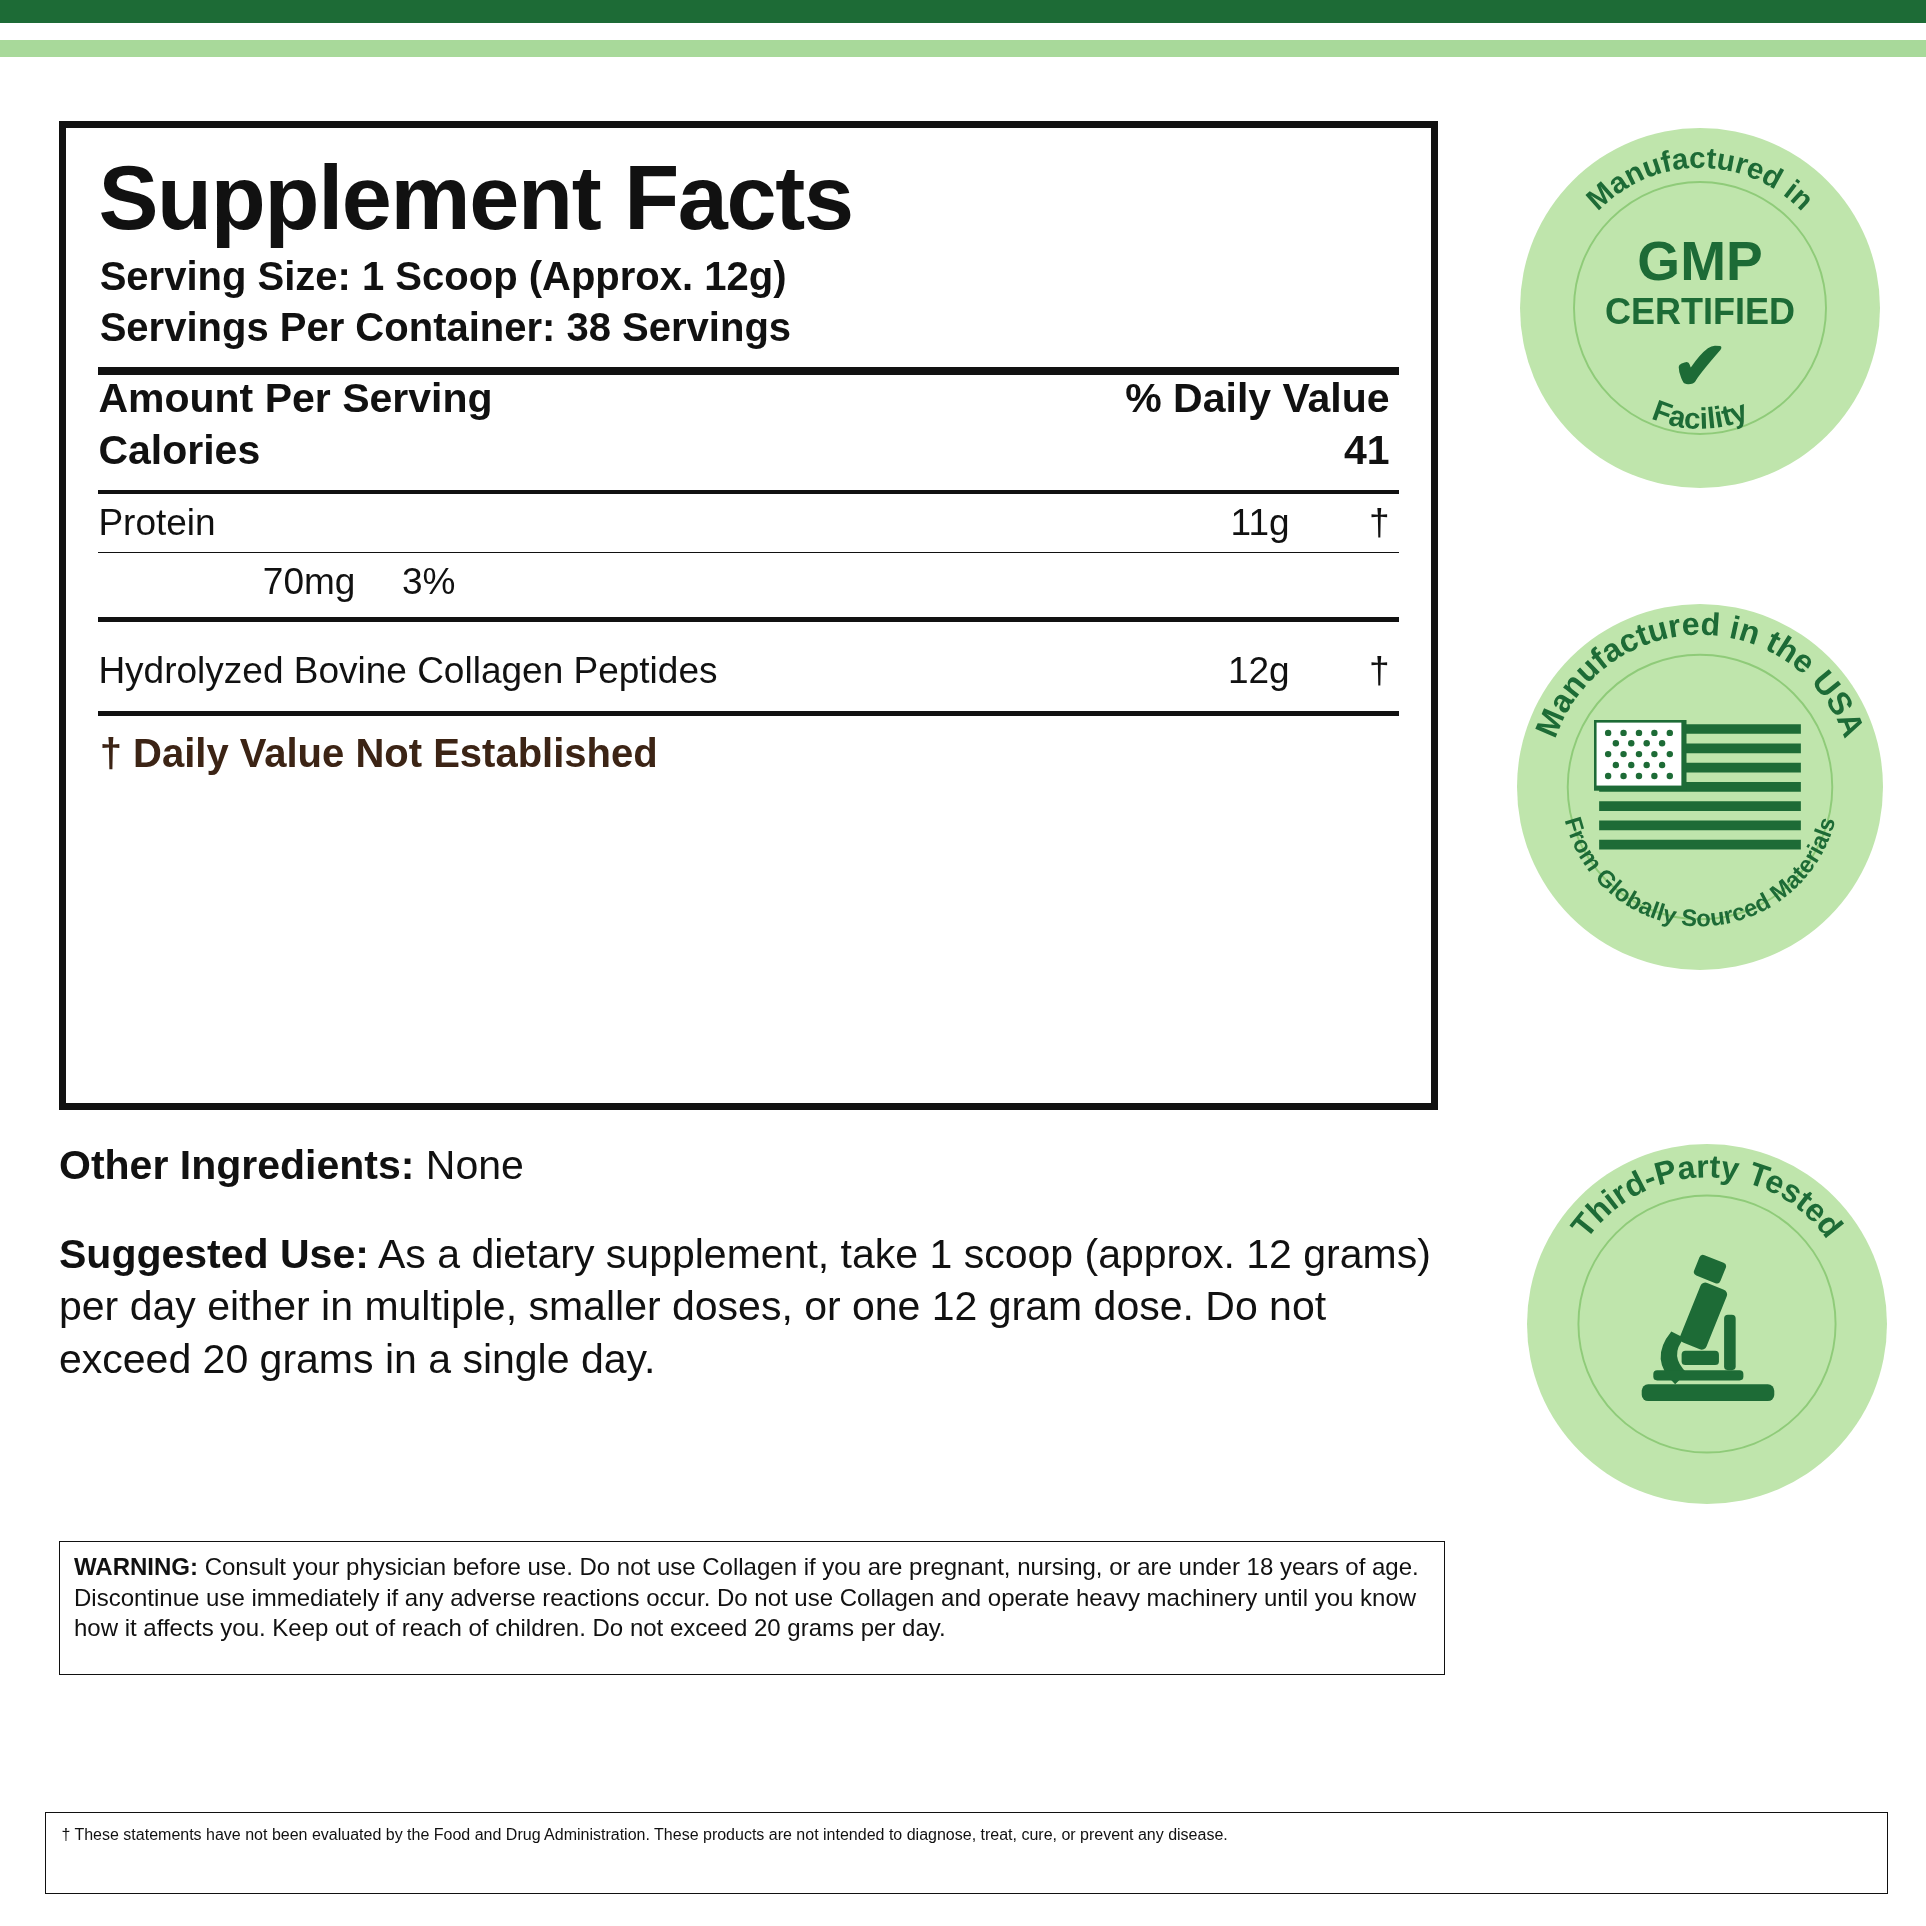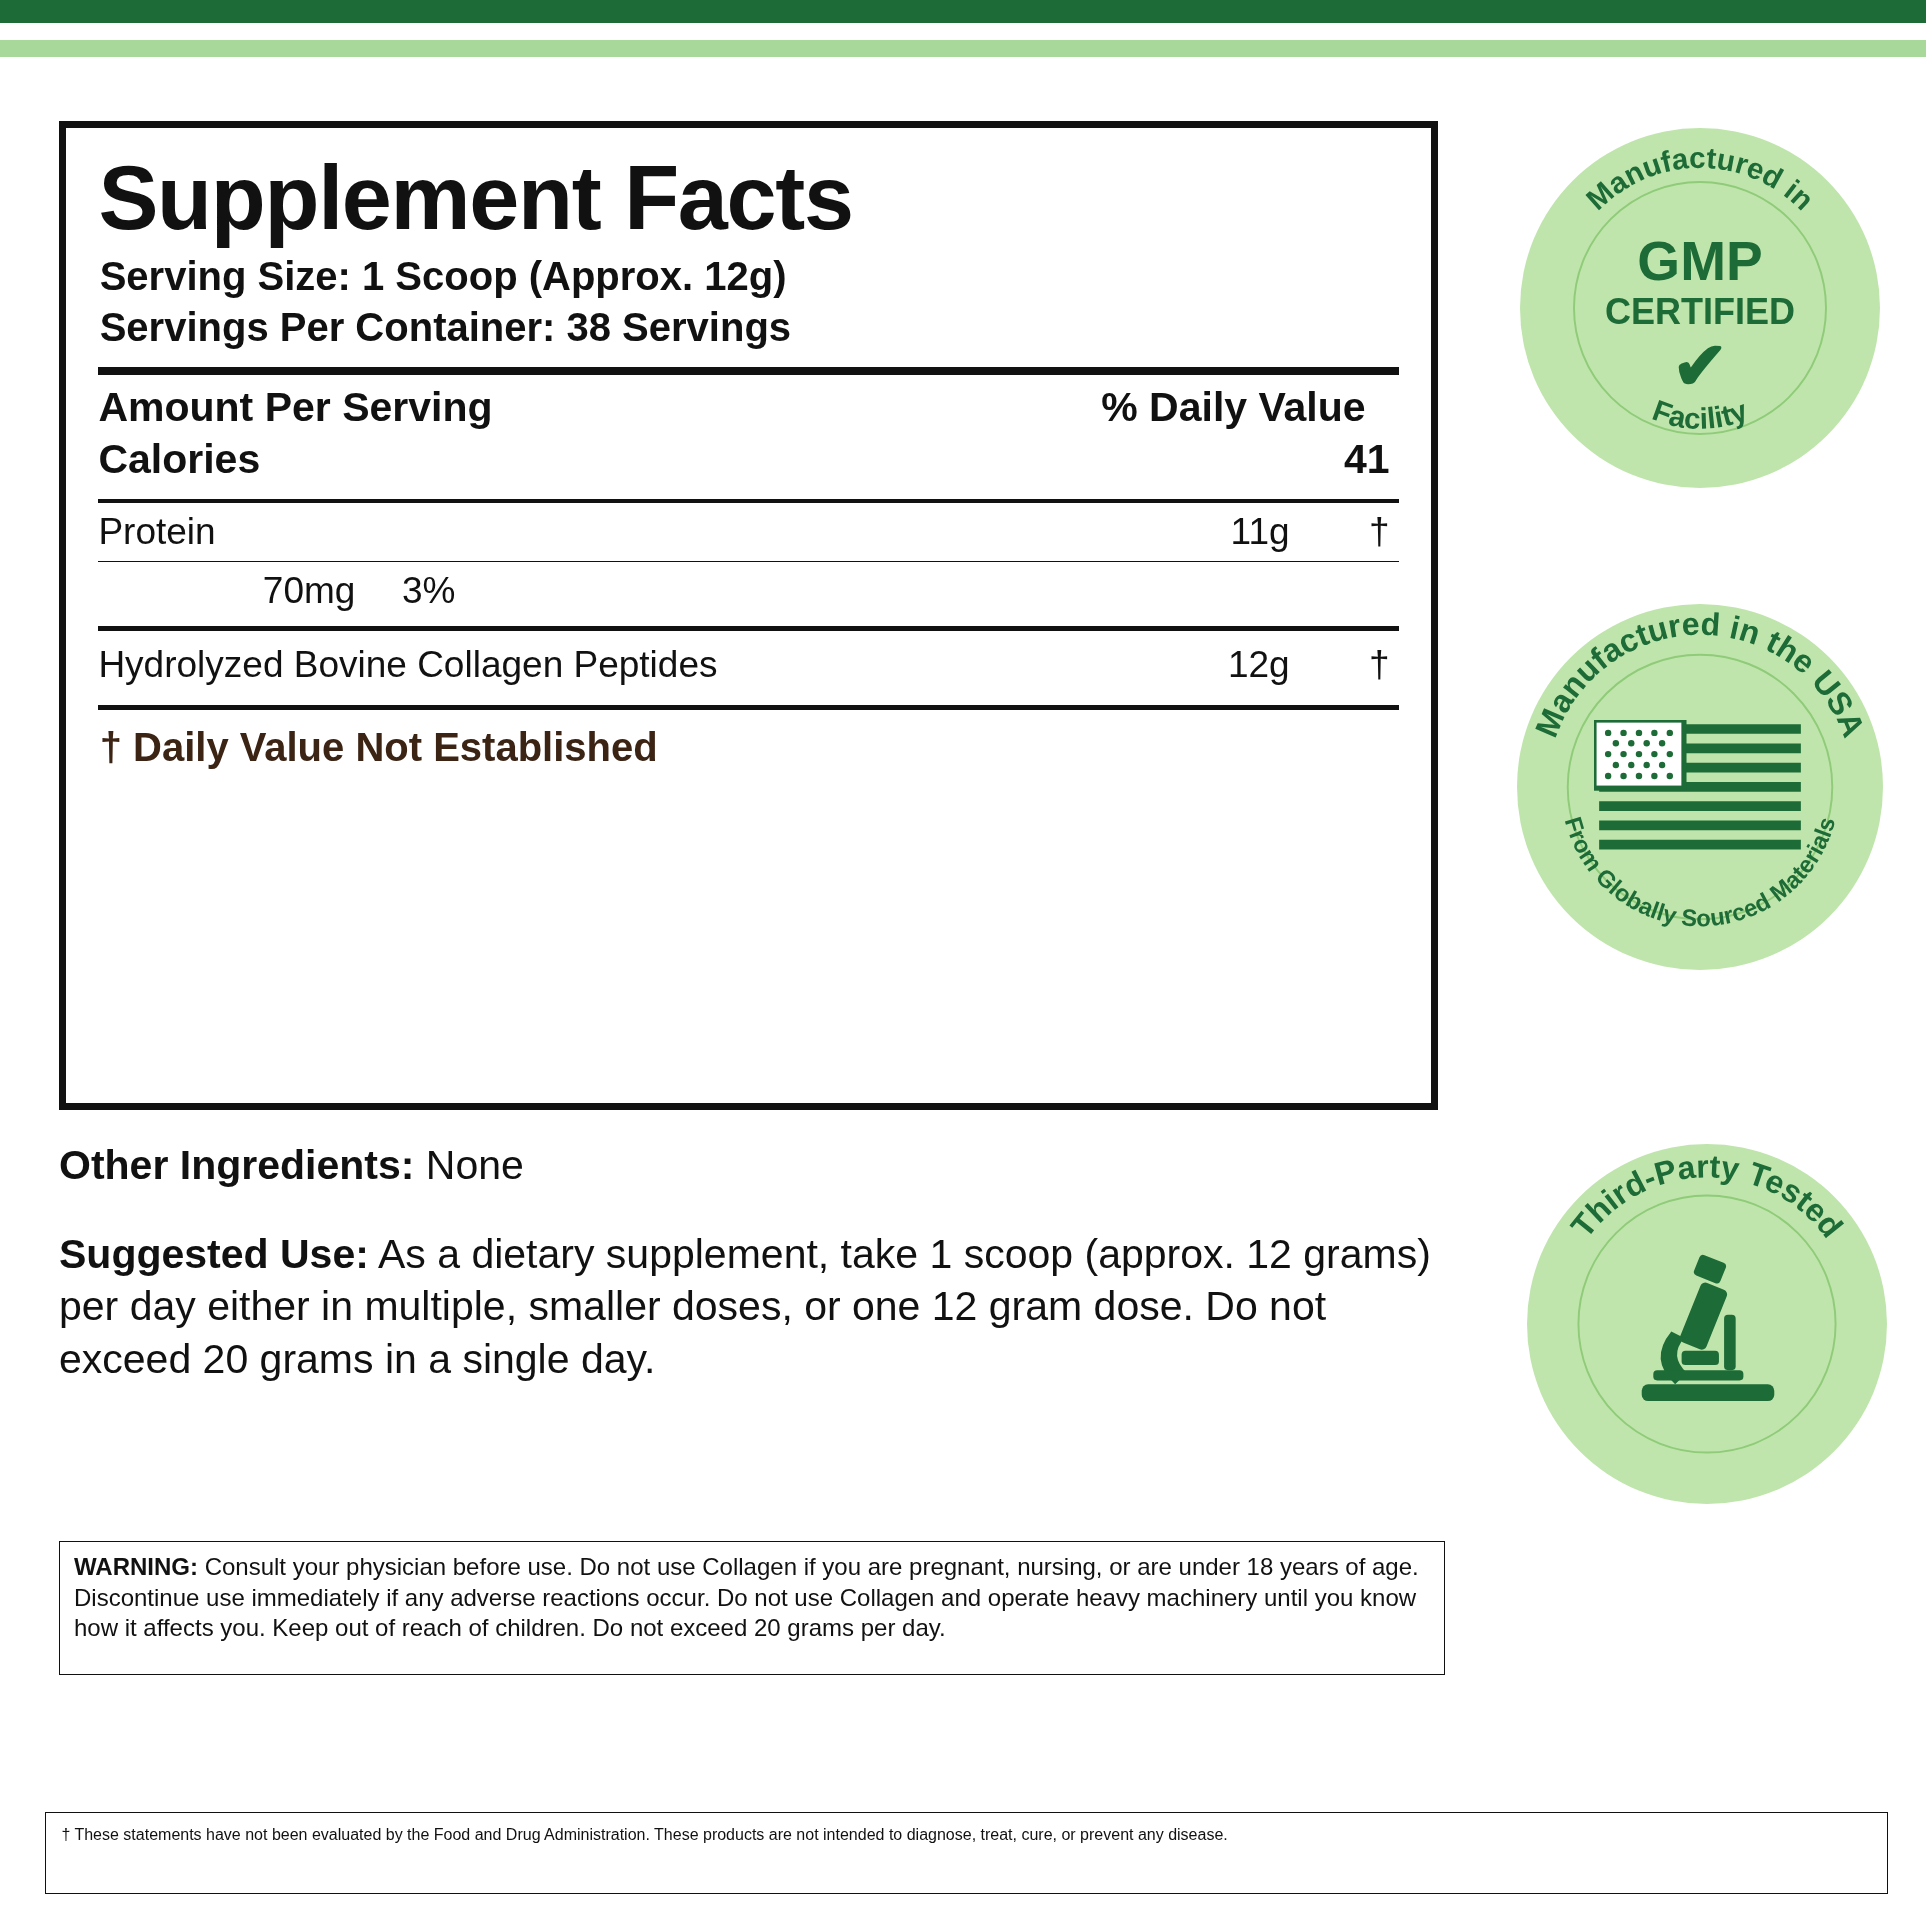--- a/index.html
+++ b/index.html
@@ -70,40 +70,39 @@
     align-items: baseline;
     margin: 0 6.4px;
     padding: 6.4px 0 5.1px 0;
   }
   .row .c-name { flex: 1 1 auto; }
   .row .c-amt  { width: 257px; text-align: right; }
   .row .c-dv   { width: 109px; text-align: right; padding-right: 9px;}
 
   .row-head {
     font-size: 41px; font-weight: bold; color: #111;
-    padding-top: 9px;
-    gap: 24px;
+    padding-top: 0;
   }
   .row-head .c-amt { width: 366px; }
   .row-head .c-dv { width: 0; }
 
   .row-cal {
     font-size: 41px; font-weight: bold; color: #111;
     padding-top: 0px; padding-bottom: 9px;
   }
   .row-cal .c-amt { width: 366px; }
   .row-cal .c-dv { width: 0; }
 
   .row-nut {
     font-size: 37px; font-weight: normal; color: #111;
     padding: 7.7px 0 7.7px 0;
   }
   .row-ing {
     font-size: 37px; font-weight: normal; color: #111;
-    padding: 13px 0 13px 0;
+    padding: 28px 0 13px 0;
     justify-content: flex-end;
   }
   .dagger-note {
     font-size: 40px;
     font-weight: bold;
     color: #3c2415;
     margin: 15.4px 0 0 7.7px;
   }
 
   

